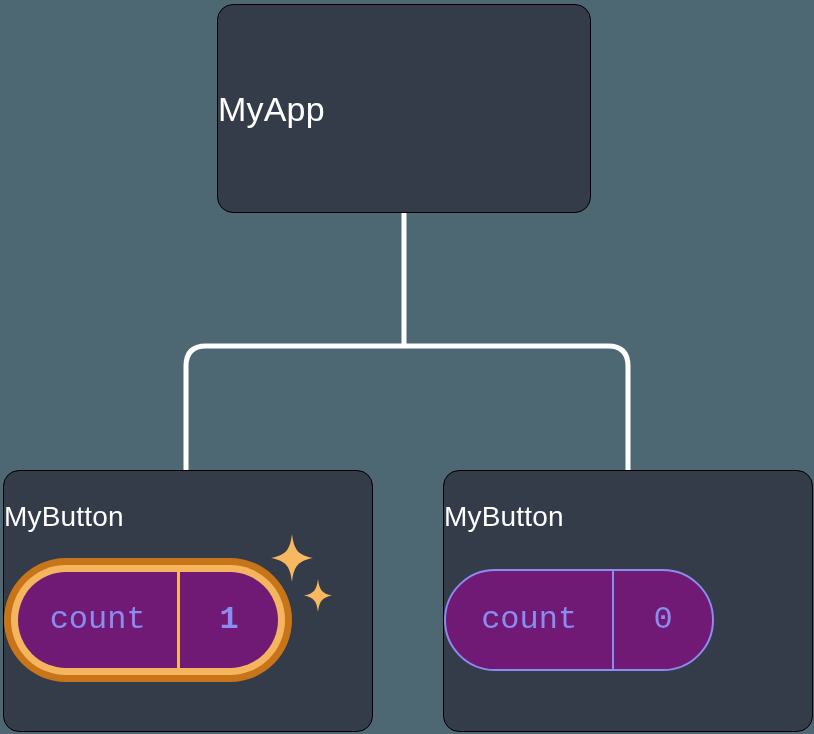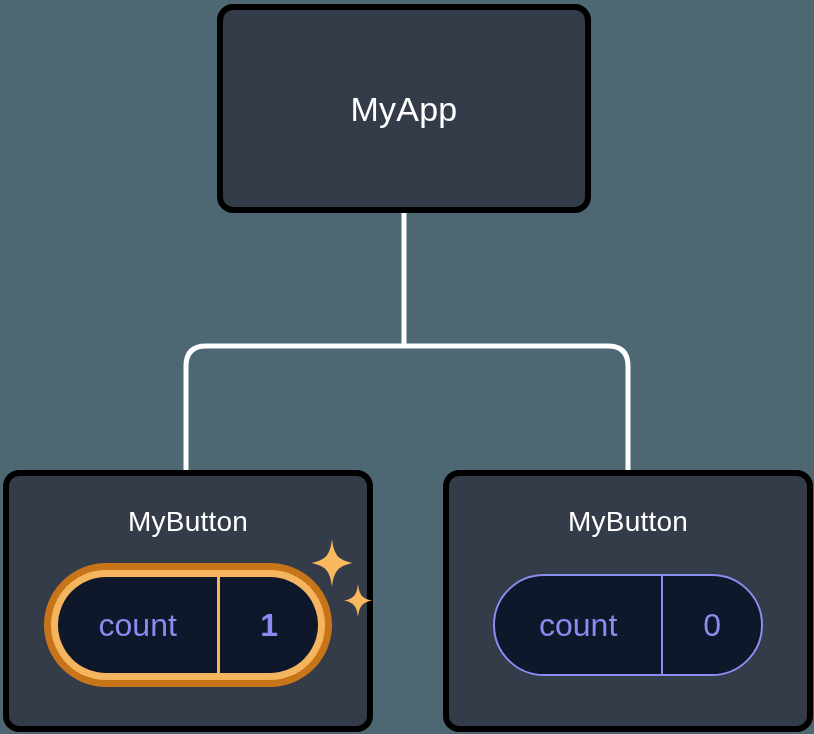--- a/index.html
+++ b/index.html
@@ -26,25 +26,25 @@
     top: 0;
     width: 814px;
     height: 734px;
   }
 
   
   .node {
     position: absolute;
     box-sizing: border-box;
     background: #343b49;
-    border: 6px solid #000000;
+    border: 1px solid #000000;
     border-radius: 16px;
     display: flex;
     flex-direction: column;
-    align-items: center;
+    align-items: flex-start;
   }
   .node-root {
     left: 217px;
     top: 4px;
     width: 374px;
     height: 209px;
     justify-content: center;
   }
   .node-child-left {
     left: 3px;
@@ -76,21 +76,22 @@
   
   .pill-wrap {
     position: relative;
     margin-top: 27px;
   }
 
   .pill {
     box-sizing: border-box;
     display: flex;
     align-items: stretch;
-    background: #0f172a;
+    background: #701a75;
+    font-family: Liberation Mono, monospace;
   }
 
   
   .pill-plain {
     width: 270px;
     height: 102px;
     border: 2px solid #8b8cf0;
     border-radius: 51px;
   }
   .pill-plain .pill-key {

